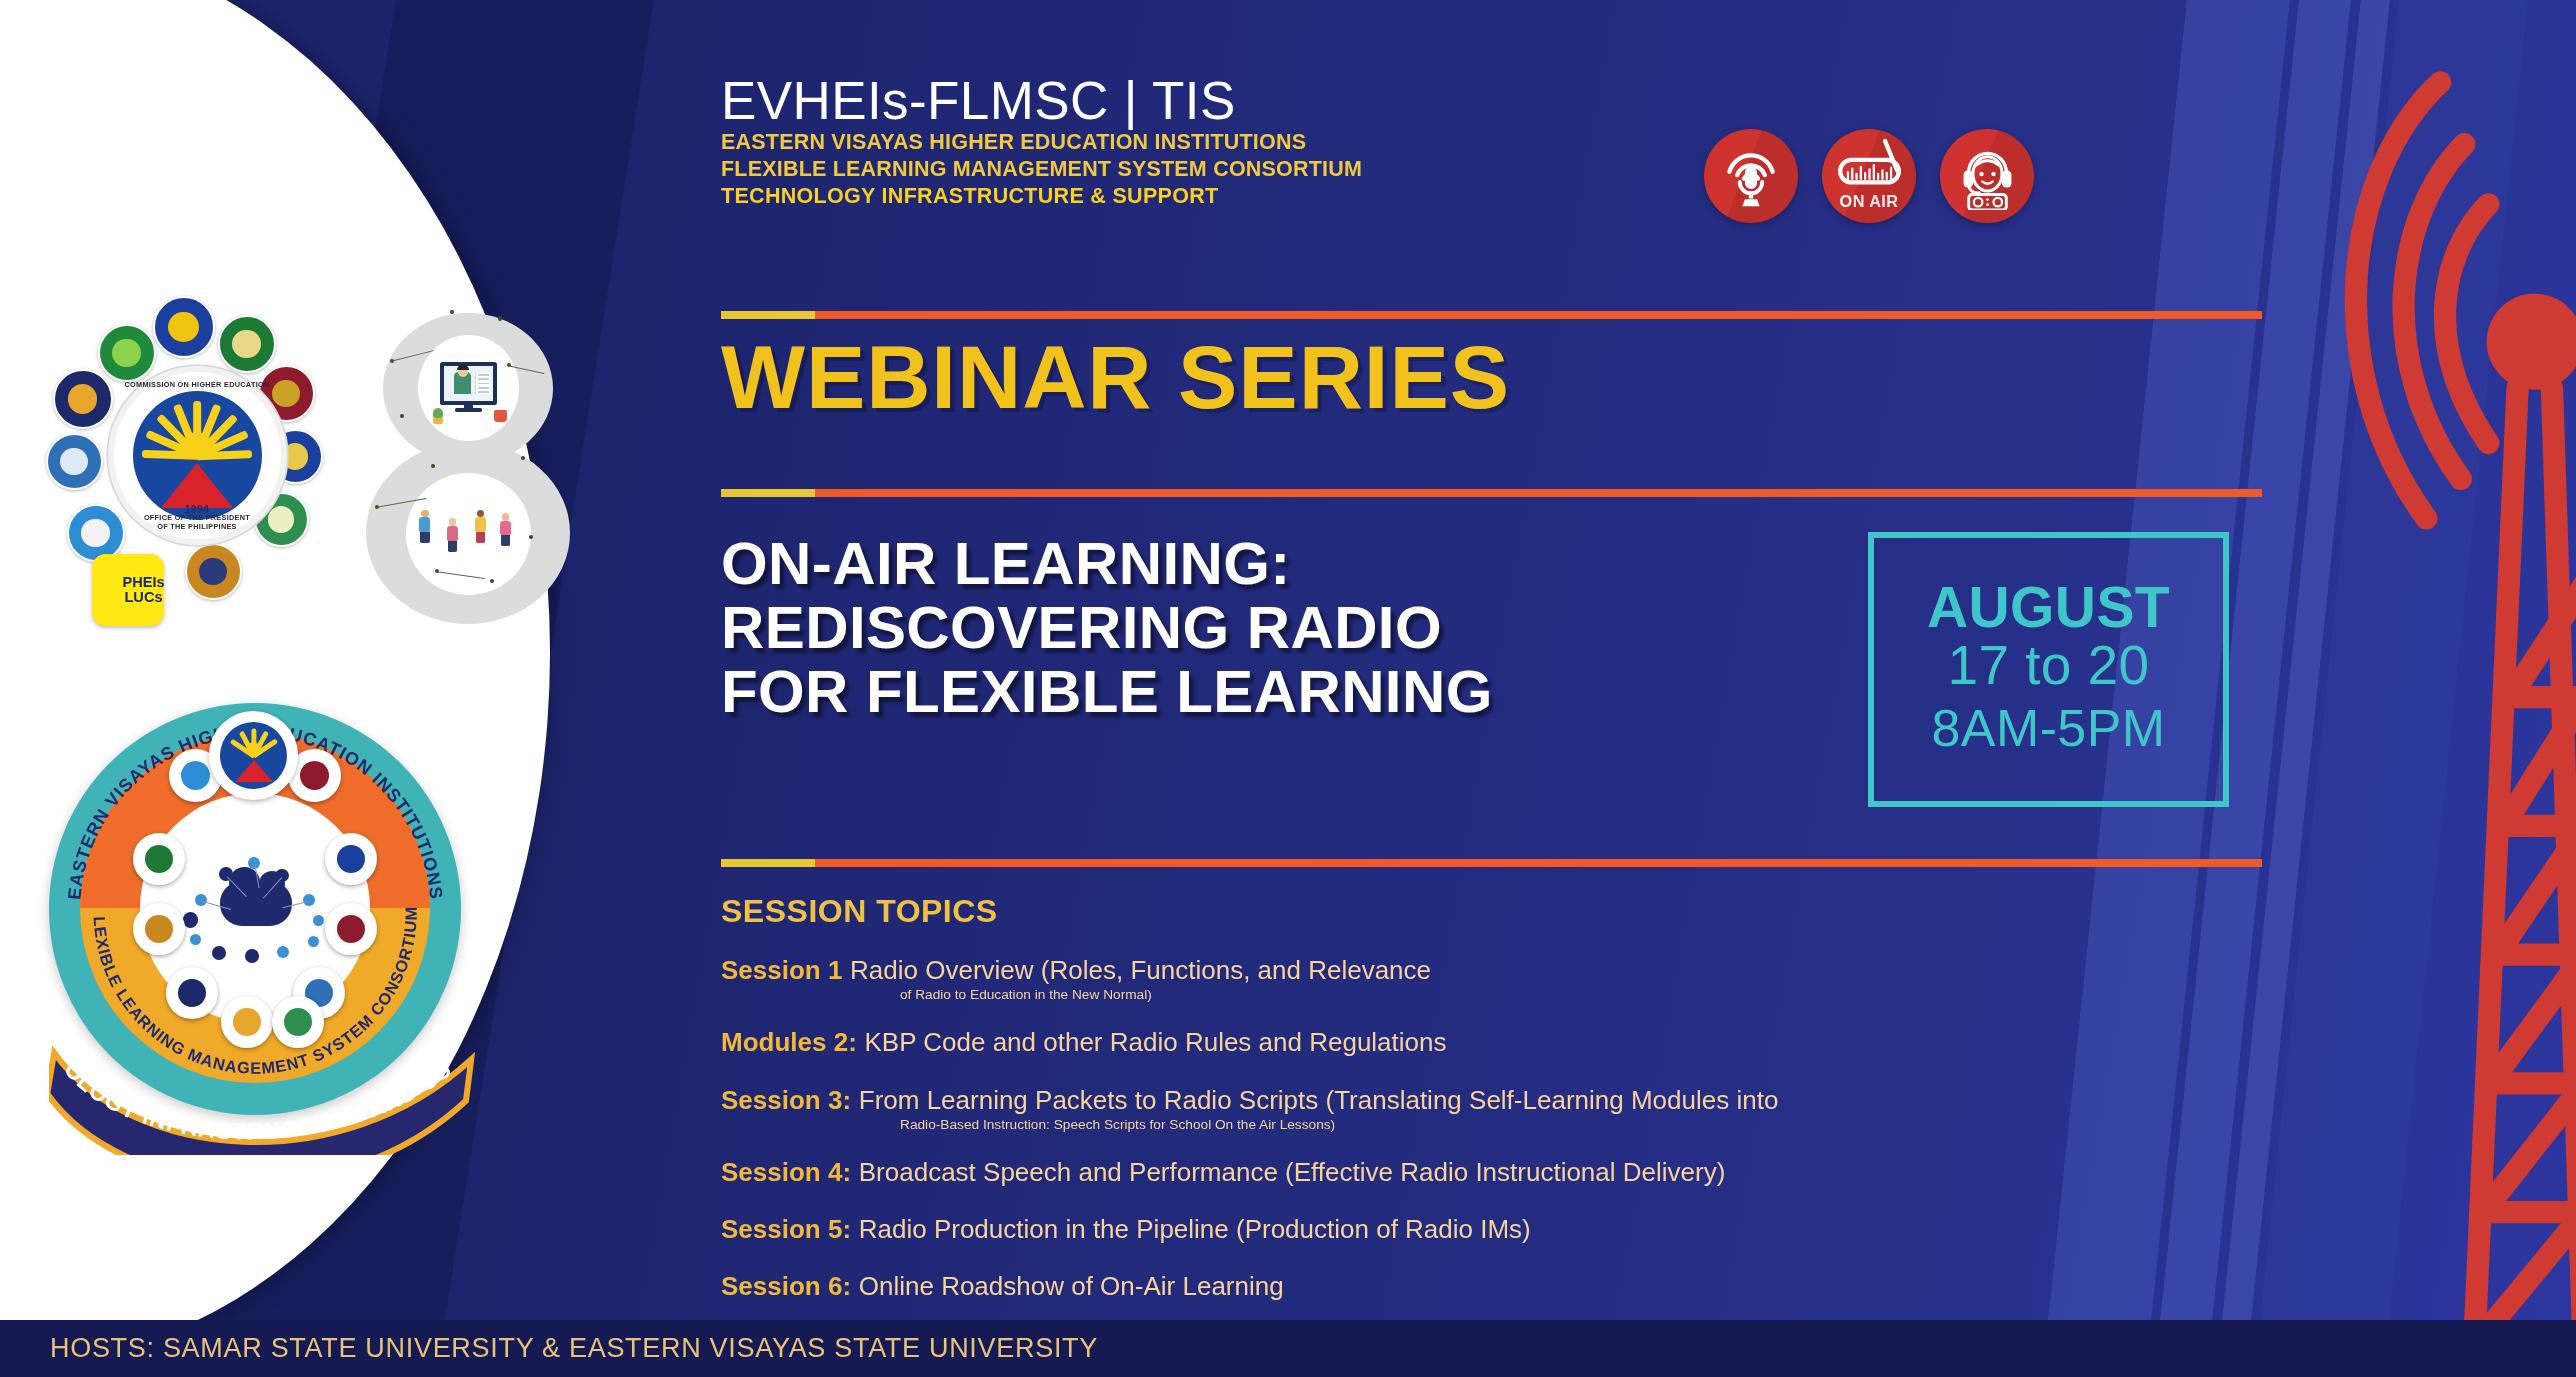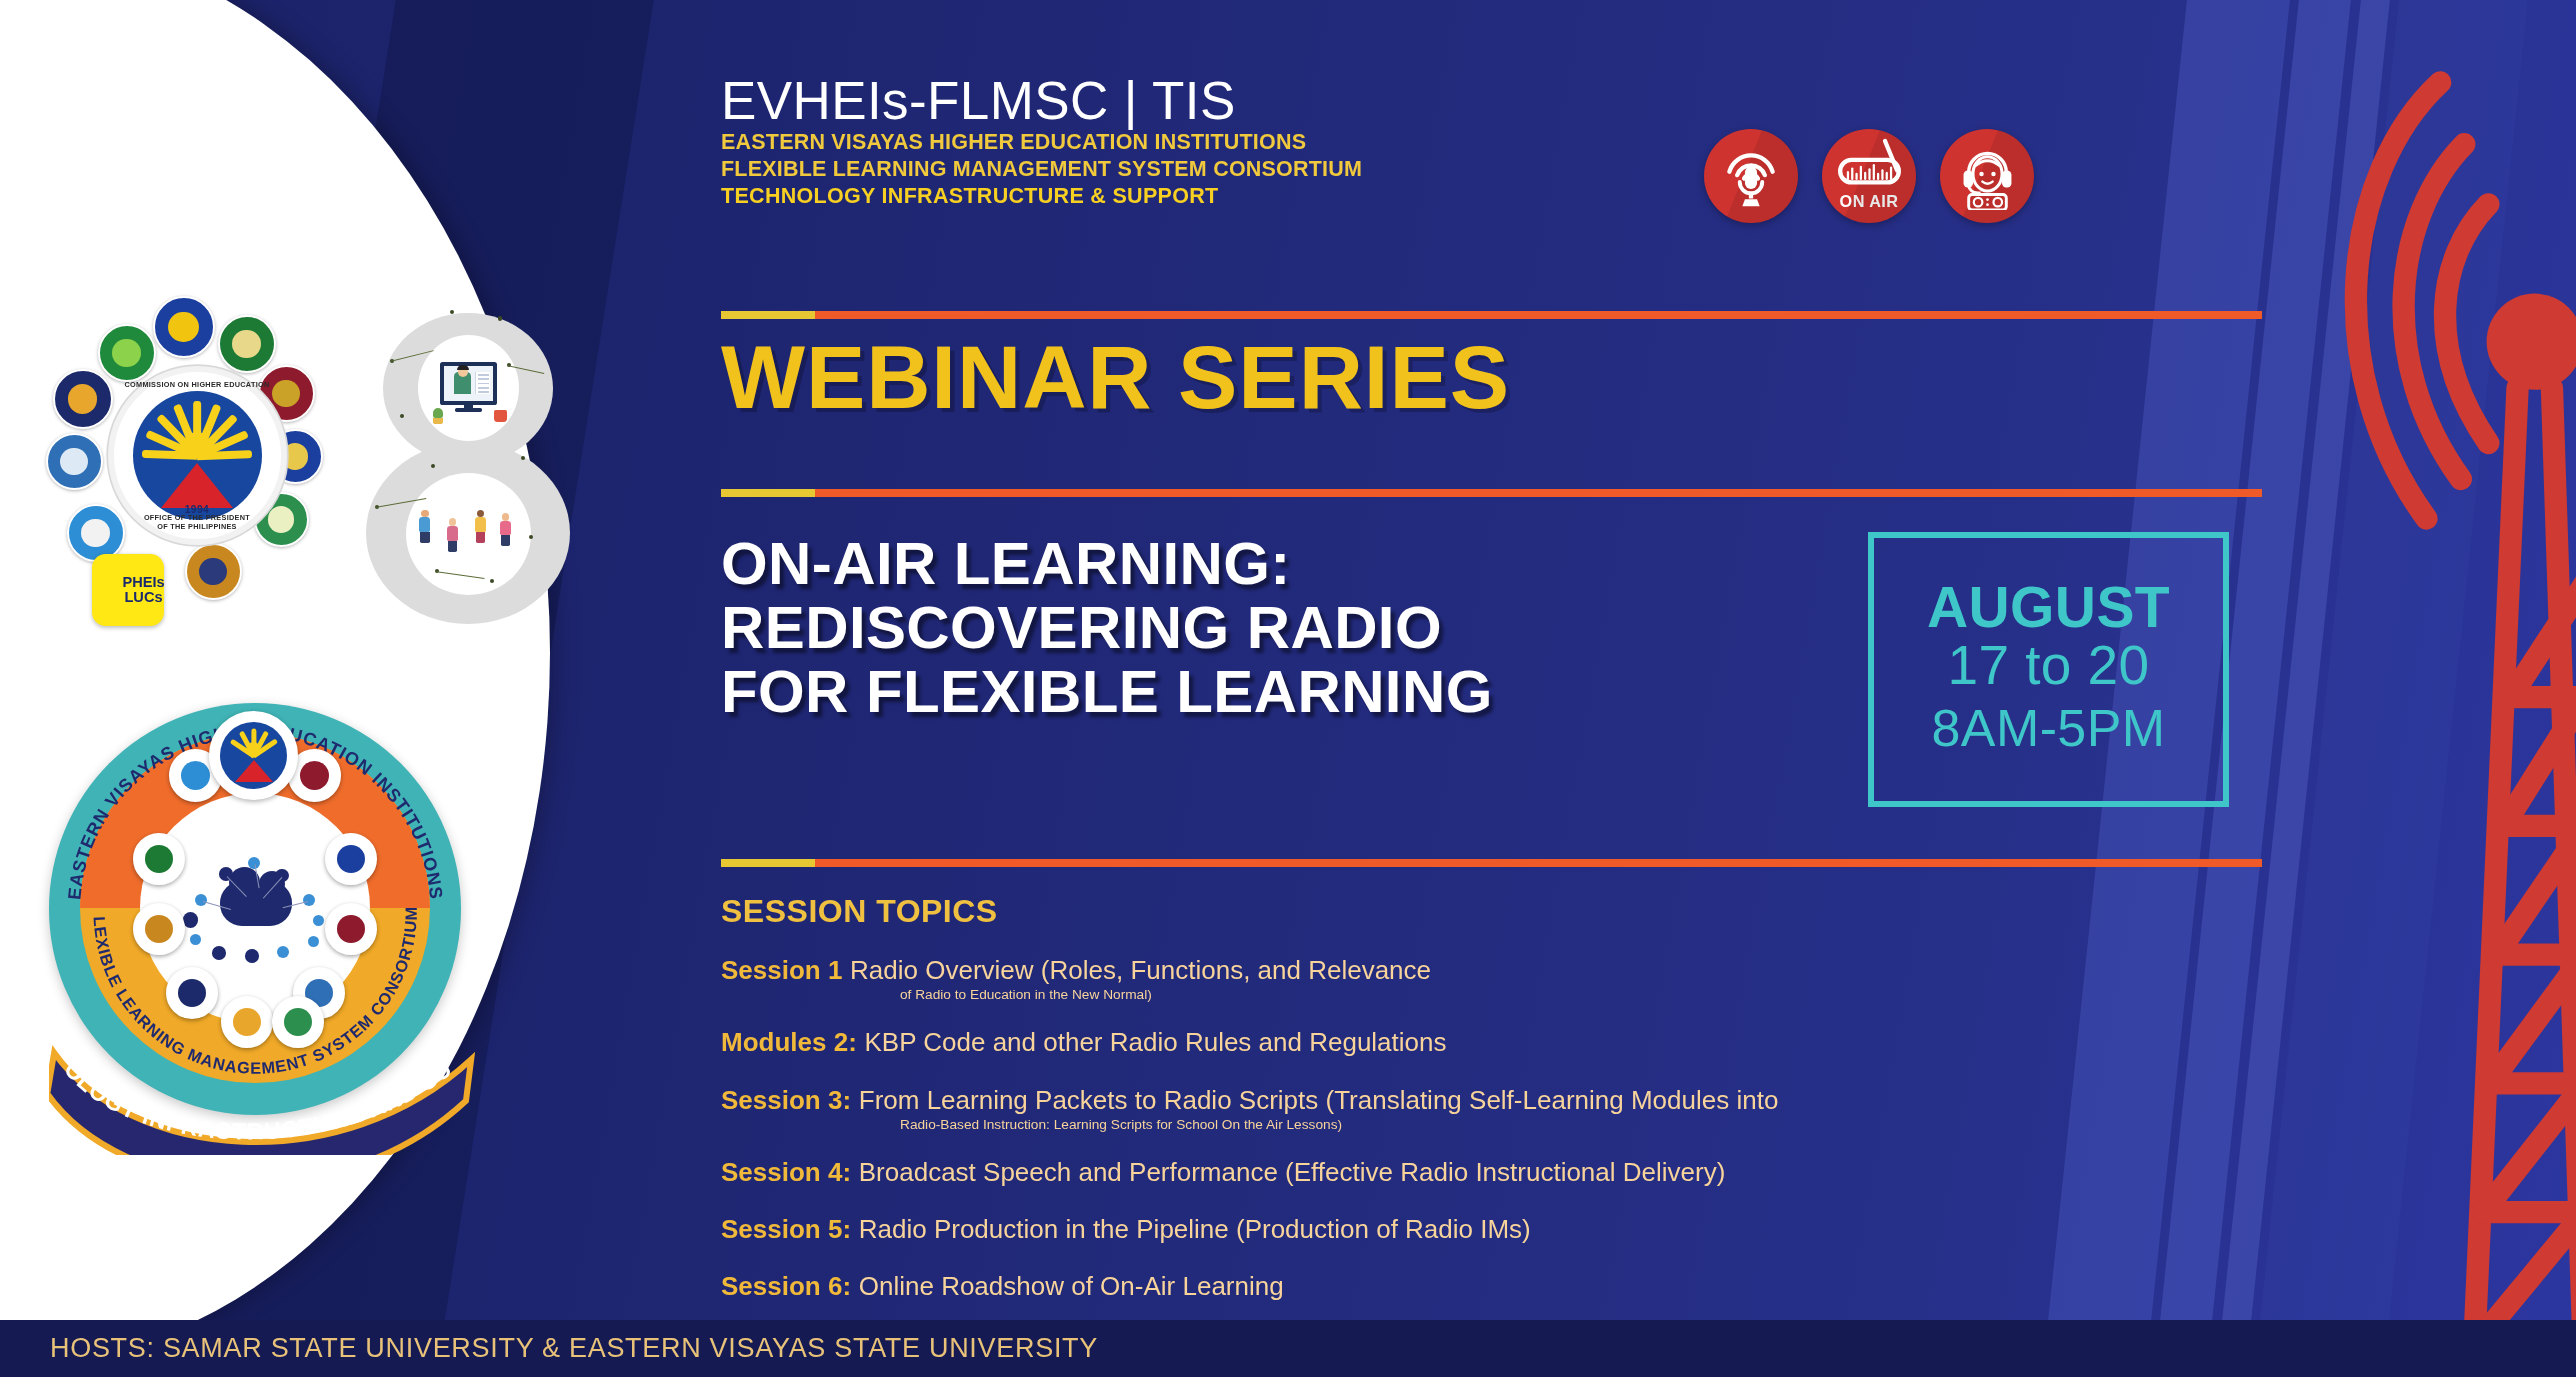--- a/index.html
+++ b/index.html
@@ -673,21 +673,21 @@
         </div>
         <div class="topic-cont">of Radio to Education in the New Normal)</div>
         <div class="topic-row">
           <span class="topic-label">Modules 2:</span>
           <span class="topic-text">KBP Code and other Radio Rules and Regulations</span>
         </div>
         <div class="topic-row">
           <span class="topic-label">Session 3:</span>
           <span class="topic-text">From Learning Packets to Radio Scripts (Translating Self-Learning Modules into</span>
         </div>
-        <div class="topic-cont">Radio-Based Instruction: Learning Scripts for School On the Air Lessons)</div>
+        <div class="topic-cont">Radio-Based Instruction: Speech Scripts for School On the Air Lessons)</div>
         <div class="topic-row">
           <span class="topic-label">Session 4:</span>
           <span class="topic-text">Broadcast Speech and Performance (Effective Radio Instructional Delivery)</span>
         </div>
         <div class="topic-row">
           <span class="topic-label">Session 5:</span>
           <span class="topic-text">Radio Production in the Pipeline (Production of Radio IMs)</span>
         </div>
         <div class="topic-row">
           <span class="topic-label">Session 6:</span>

